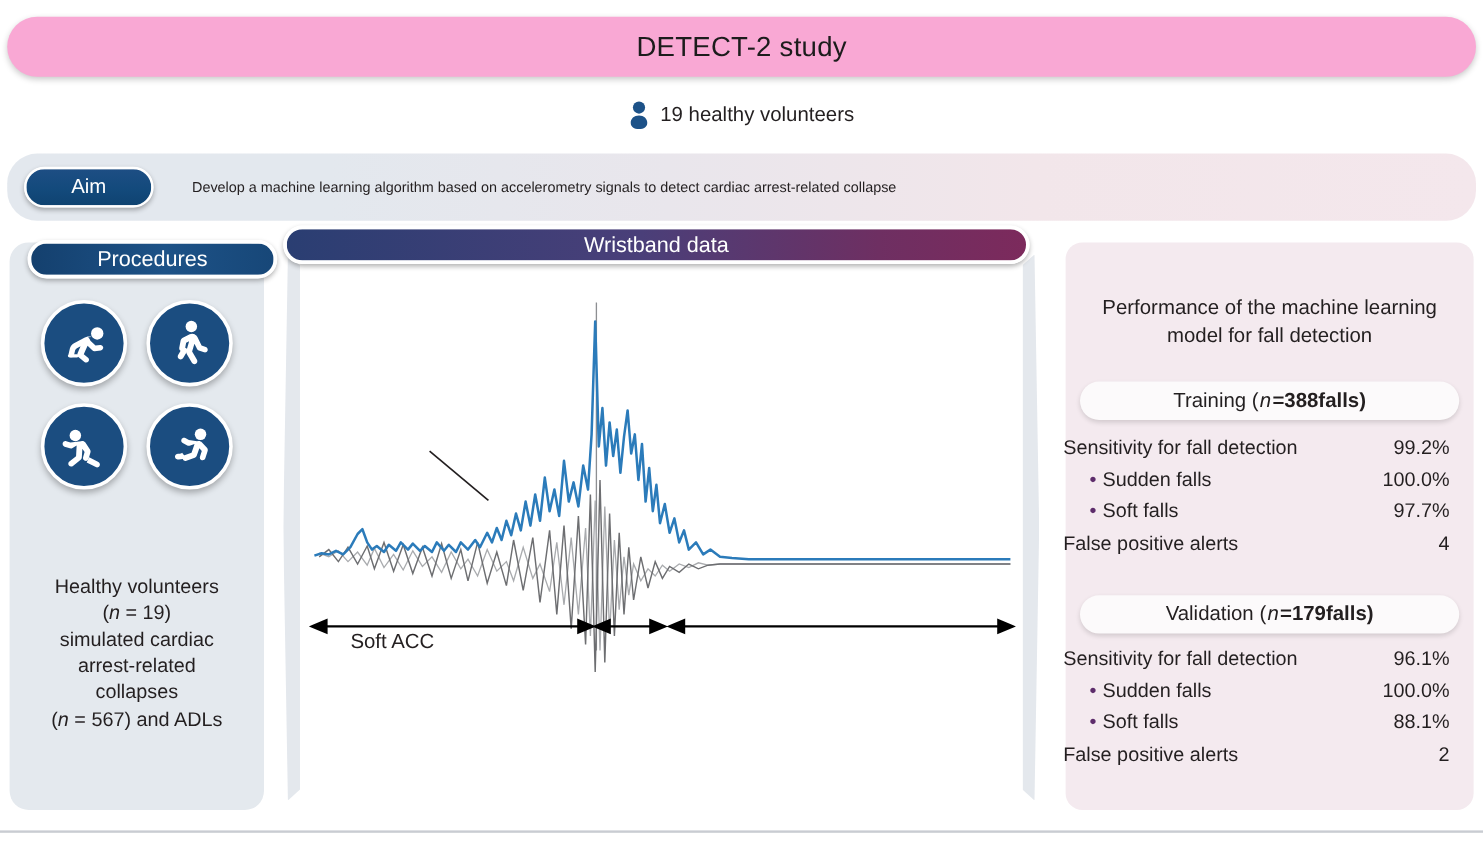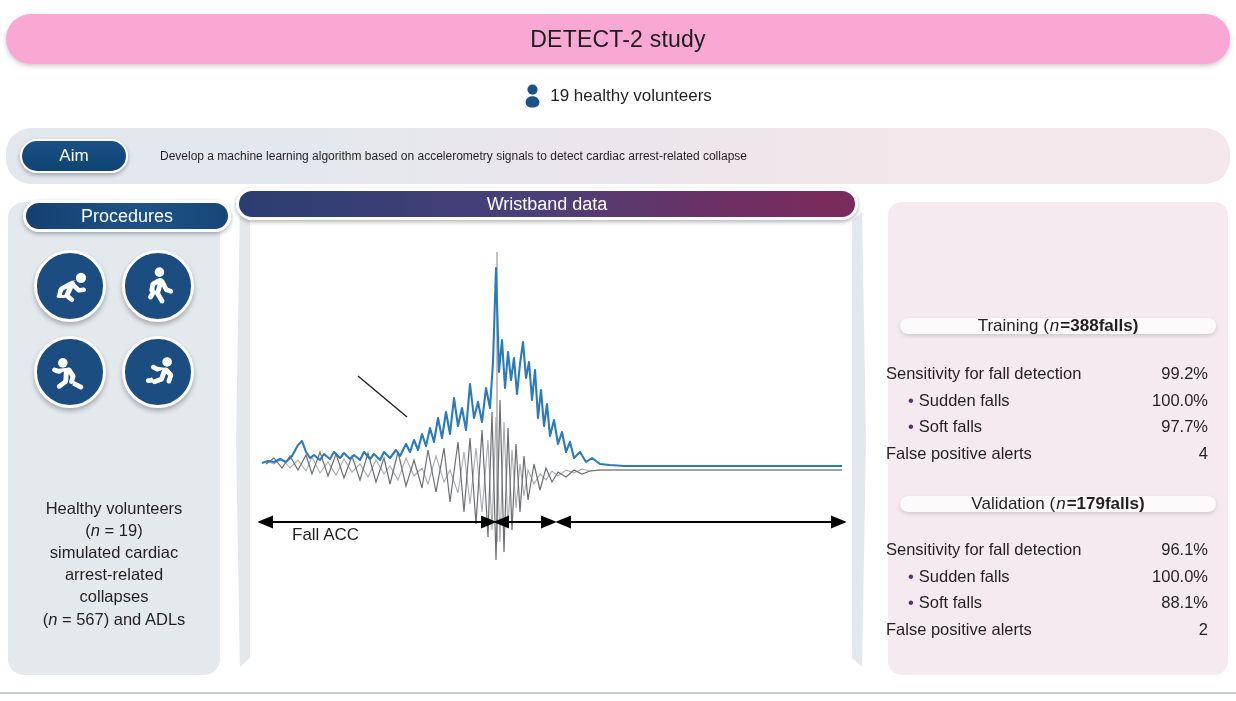--- a/index.html
+++ b/index.html
@@ -165,21 +165,20 @@
   .proc-caption {
     position: absolute;
     left: 8px;
     top: 290px;
     width: 212px;
     padding: 0 10px;
     text-align: center;
     font-size: 16.5px;
     line-height: 1.34;
     color: #231f20;
-    margin-top: 19px;
   }
   .proc-caption b { font-weight: 400; }
   .proc-caption i { font-style: italic; }
 
   
   .wb-body {
     position: absolute;
     left: 236px;
     top: 14px;
     width: 628px;
@@ -253,21 +252,21 @@
     padding: 0 18px;
     text-align: center;
     font-size: 17px;
     line-height: 1.34;
     color: #231f20;
   }
   .res-subhead {
     position: absolute;
     left: 900px;
     width: 316px;
-    height: 16px;
+    height: 32px;
     background: #fcfafb;
     border-radius: 17px;
     box-shadow: 0 2px 4px rgba(0,0,0,0.14);
     display: flex;
     align-items: center;
     justify-content: center;
     font-size: 17px;
     font-weight: 700;
     color: #231f20;
   }
@@ -427,28 +426,29 @@
           <line x1="252" y1="310" x2="298" y2="310"></line>
           <polygon points="246,310 258,305 258,315"></polygon>
           <polygon points="304,310 292,305 292,315"></polygon>
           <line x1="314" y1="310" x2="586" y2="310"></line>
           <polygon points="308,310 320,305 320,315"></polygon>
           <polygon points="594,310 582,305 582,315"></polygon>
         </g>
       </svg>
     </div>
 
-    <div class="mean-acc-label" style="left:292px; top:337px;">Fall ACC</div>
+    <div class="mean-acc-label" style="left:292px; top:337px;">Soft ACC</div>
 
     <div class="seg-label" style="left:282px; top:512px; width:160px;">Walking</div>
     <div class="seg-label" style="left:468px; top:512px; width:60px;">Fall</div>
     <div class="seg-label" style="left:576px; top:512px; width:160px;">Lying still</div>
 
     <div class="res-body"></div>
 
+    <div class="res-intro">Performance of the machine learning model for fall detection</div>
 
     <div class="res-subhead" style="top:130px;">
       <span class="lt">Training (</span>
         <i>n</i>
         <span> = </span>
         <span>388</span>
         <span> falls)</span>
     </div>
 
     <div class="res-rows" style="top:172px;">

